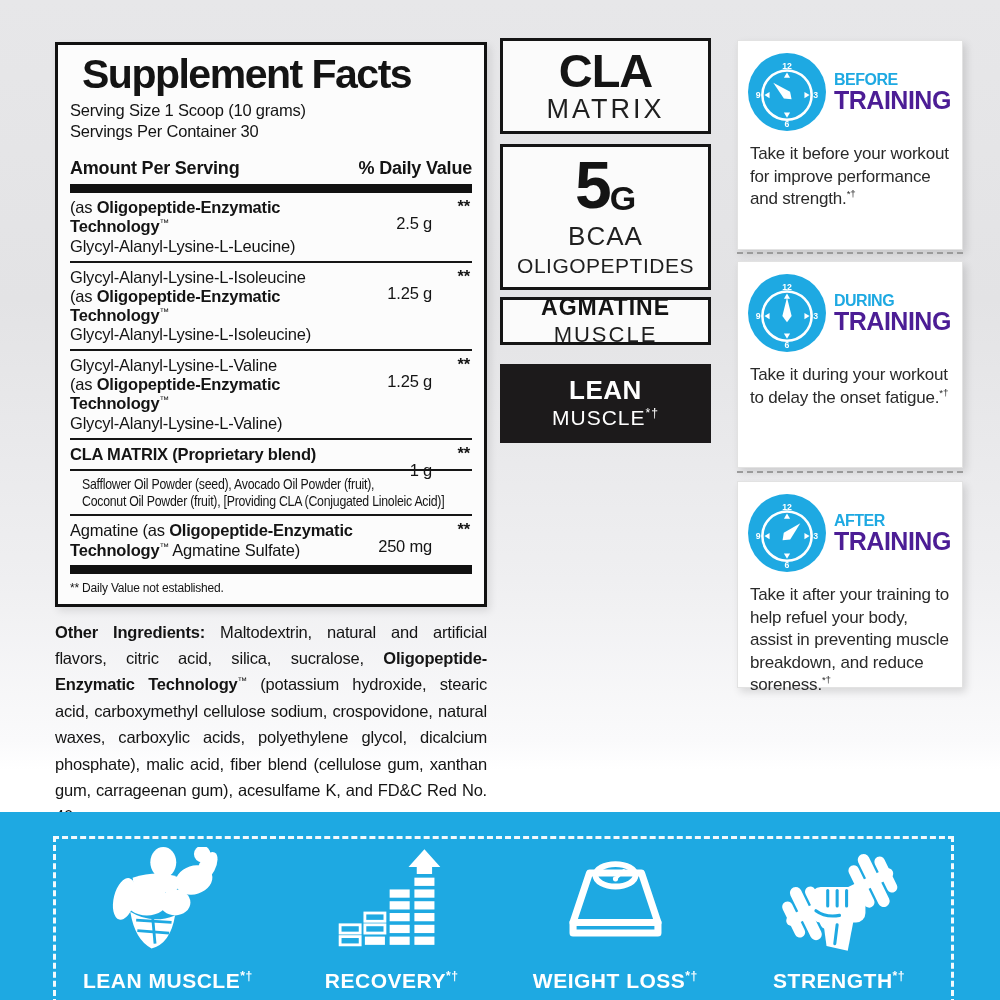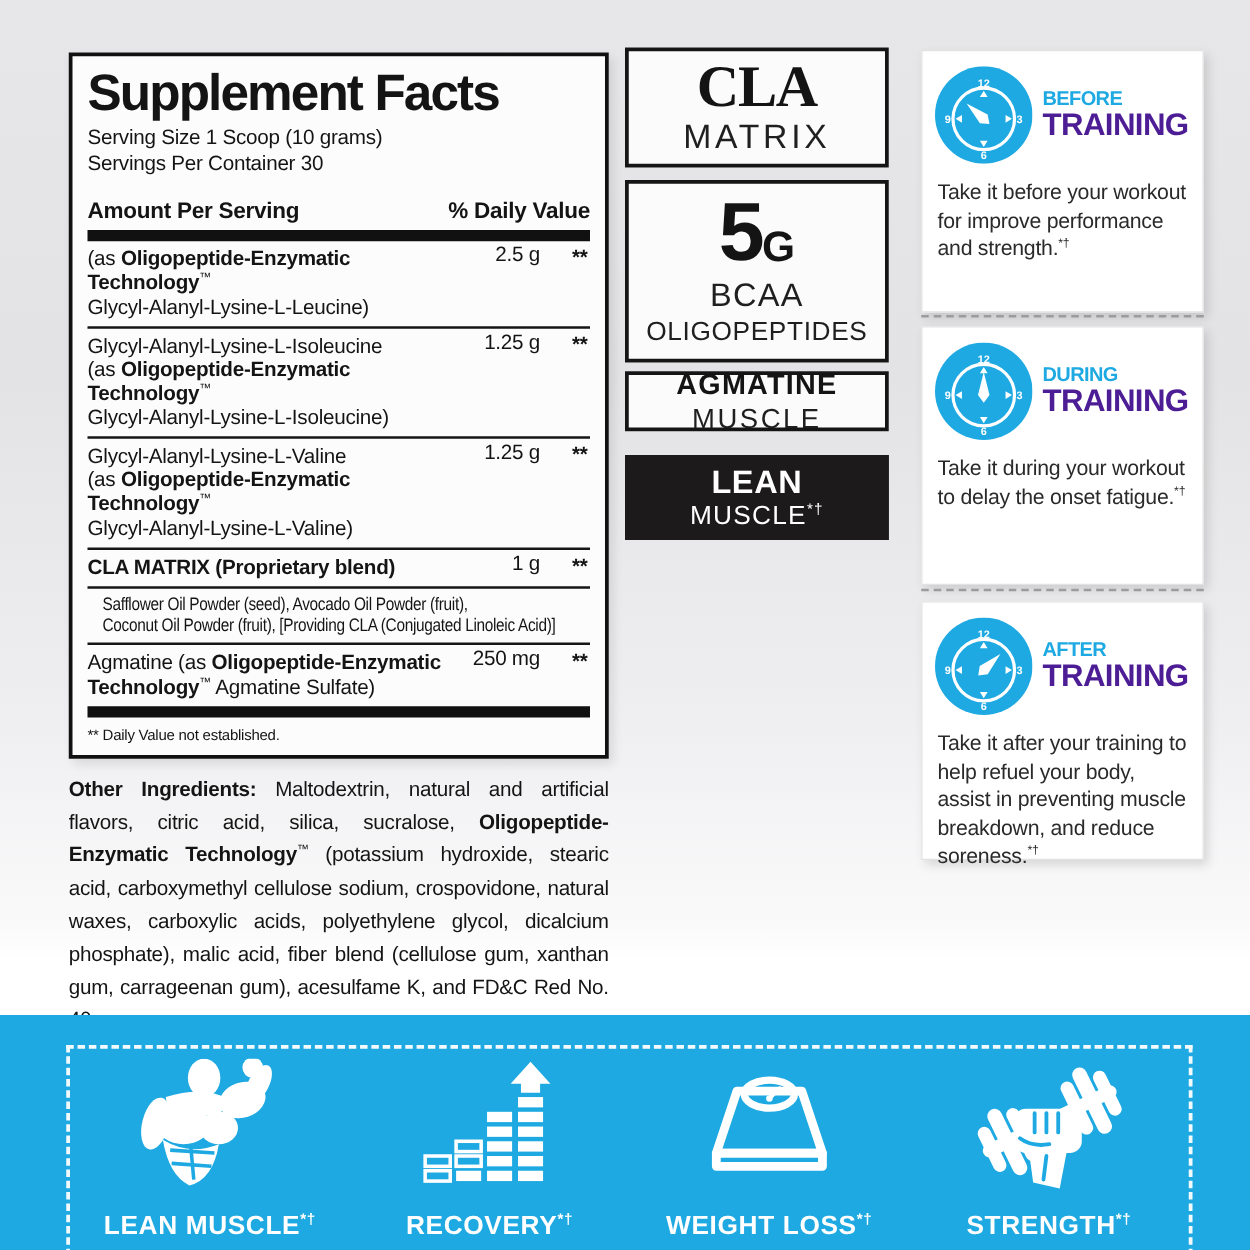--- a/index.html
+++ b/index.html
@@ -6,41 +6,41 @@
   body{font-family:"Liberation Sans","DejaVu Sans",sans-serif;color:#141414;}
   .stage{position:relative;width:1000px;height:1000px;overflow:hidden;
          background:linear-gradient(180deg,#e7e7e9 0%,#e3e3e5 30%,#efeff1 58%,#fafafb 74%,#ffffff 77%);}
   sup{font-size:58%;vertical-align:super;line-height:0;}
   .b{font-weight:bold;}
 
   
   .left-col{position:absolute;left:55px;top:42px;width:432px;}
   .facts-panel{box-sizing:border-box;width:432px;border:3px solid #111;background:#fcfcfc;
                padding:8px 12px 6px 12px;box-shadow:3px 4px 8px rgba(0,0,0,0.10);}
-  .facts-title{font-size:41px;font-weight:bold;letter-spacing:-1.5px;margin:0 0 4px 0;line-height:1.05;}
+  .facts-title{font-size:41px;font-weight:bold;letter-spacing:-1.5px;margin:0 0 4px 12px;line-height:1.05;}
   .serv{font-size:16.5px;line-height:1.28;letter-spacing:-0.2px;}
   .cols-header{display:flex;justify-content:space-between;font-weight:bold;font-size:18px;
                margin-top:16px;padding-bottom:5px;letter-spacing:-0.2px;}
   .thick-bar{height:9px;background:#111;}
   .frow{position:relative;padding:5px 106px 5px 0;font-size:16.5px;line-height:1.16;letter-spacing:-0.2px;}
   .frow + .frow{border-top:2px solid #161616;}
   .frow.sub{padding:5px 0 5px 12px;font-size:14.5px;}
   .frow.sub .rline{white-space:nowrap;transform:scaleX(0.85);transform-origin:left center;letter-spacing:-0.3px;}
-  .ramt{position:absolute;right:40px;top:2px;}
+  .ramt{position:absolute;right:40px;top:21px;}
   .rdv{position:absolute;right:2px;top:4px;font-weight:bold;}
   .footnote{font-size:12px;padding:7px 0 3px 0;letter-spacing:-0.2px;}
   .para{width:432px;font-size:16.5px;line-height:1.6;letter-spacing:-0.2px;margin:12px 0 0 0;text-align:justify;}
   .para.contains{margin-top:16px;text-align:left;}
 
   
   .claim{position:absolute;left:500px;width:211px;box-sizing:border-box;border:3px solid #151515;
          background:#fbfbfb;display:flex;flex-direction:column;align-items:center;justify-content:center;
          text-align:center;}
   .claim.inverse{background:#1c1a1b;border-color:#1c1a1b;color:#fff;}
-  .cla-top{font-size:47px;font-weight:bold;letter-spacing:-1px;line-height:1;font-family:Liberation Serif, serif;}
+  .cla-top{font-size:47px;font-weight:bold;letter-spacing:-1px;line-height:1;}
   .cla-bottom{font-size:27px;letter-spacing:3px;line-height:1.15;color:#1f1f1f;}
   .big5-row{display:flex;align-items:flex-end;justify-content:center;line-height:0.9;}
   .big5{font-size:66px;font-weight:bold;letter-spacing:-2px;}
   .big5-sub{font-size:34px;font-weight:bold;margin-bottom:2px;}
   .bcaa-mid{font-size:26px;letter-spacing:1px;margin-top:6px;color:#1f1f1f;}
   .bcaa-bottom{font-size:21px;letter-spacing:0.5px;margin-top:2px;color:#1f1f1f;}
   .agm-top{font-size:23px;font-weight:bold;letter-spacing:1px;line-height:1.2;}
   .agm-bottom{font-size:22px;letter-spacing:2px;line-height:1.2;color:#1f1f1f;}
   .lean-top{font-size:26px;font-weight:bold;letter-spacing:0.5px;line-height:1.15;}
   .lean-bottom{font-size:21px;letter-spacing:1px;line-height:1.15;}
@@ -134,21 +134,21 @@
       <span class="big5">5</span>
         <span class="big5-sub">G</span>
     </div>
     <div class="bcaa-mid">BCAA</div>
     <div class="bcaa-bottom">OLIGOPEPTIDES</div>
   </div>
   <div class="claim" style="top:297px;height:48px;">
     <div class="agm-top">AGMATINE</div>
     <div class="agm-bottom">MUSCLE</div>
   </div>
-  <div class="claim inverse" style="top:364px;height:68px;">
+  <div class="claim inverse" style="top:364px;height:79px;">
     <div class="lean-top">LEAN</div>
     <div class="lean-bottom"><span>MUSCLE</span><sup>*†</sup></div>
   </div>
 
   <div class="card" style="top:40px;height:210px;">
     <div class="card-head">
       <svg class="clock" width="78" height="78" viewBox="0 0 76 76">
         <circle cx="38" cy="38" r="38" fill="#1ea9e2"></circle>
         <text x="38" y="16" font-size="8.5" font-weight="bold" fill="#fff" text-anchor="middle">12</text>
         <text x="66" y="44" font-size="8.5" font-weight="bold" fill="#fff" text-anchor="middle">3</text>

